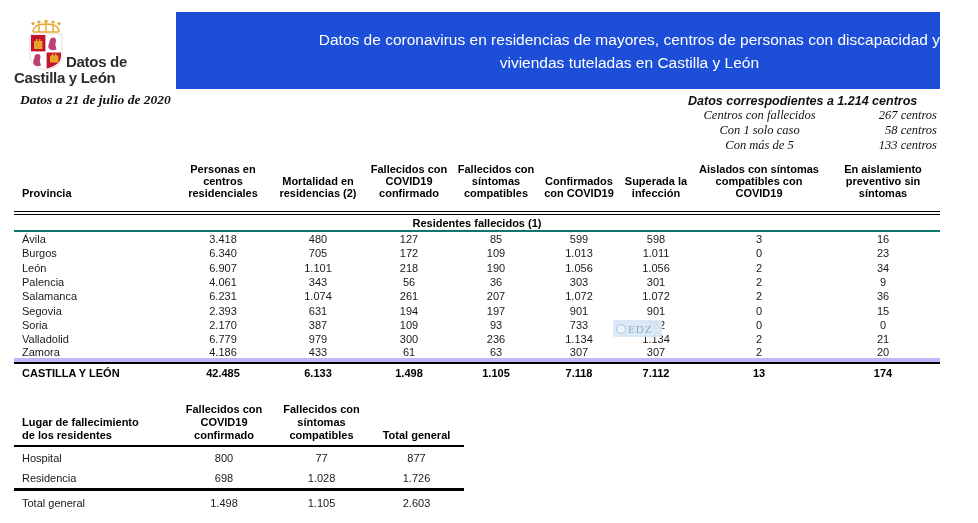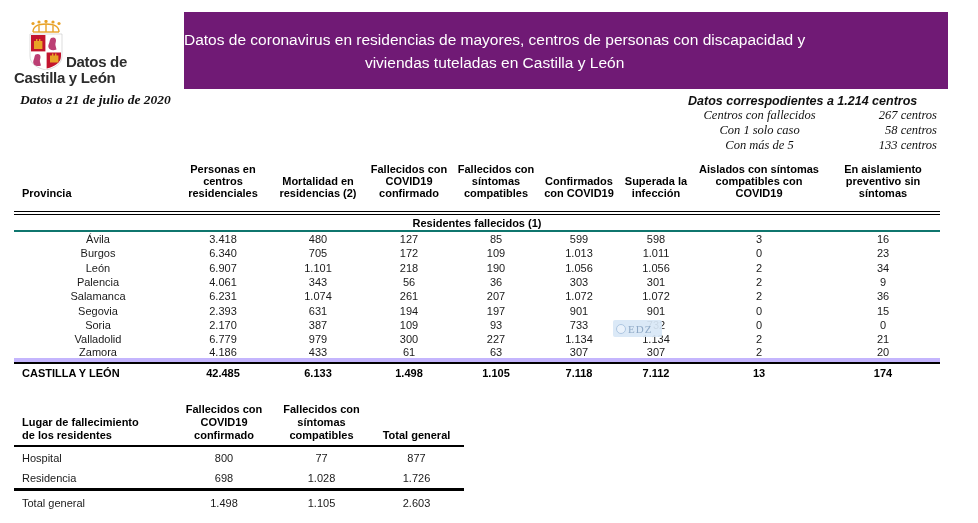--- a/index.html
+++ b/index.html
@@ -7,22 +7,22 @@
               font-family:"Liberation Sans", sans-serif; color:#1a1a1a; }
 
   
   #logo-shield { position:absolute; left:27px; top:20px; width:38px; height:50px; }
   .logo-line1 { position:absolute; left:66px; top:53px; font-size:15px; font-weight:bold; color:#2d2d2d; letter-spacing:-0.3px; }
   .logo-line2 { position:absolute; left:14px; top:69px; font-size:15px; font-weight:bold; color:#2d2d2d; letter-spacing:-0.3px; }
   .date-note  { position:absolute; left:20px; top:92px; font-family:"Liberation Serif", serif;
                 font-style:italic; font-weight:bold; font-size:13.5px; color:#111; }
 
   
-  .banner { position:absolute; left:184px; top:12px; width:764px; height:77px;
-            background:#701a75; display:flex; align-items:center; justify-content:flex-start; }
+  .banner { position:absolute; left:176px; top:12px; width:764px; height:77px;
+            background:#1d4ed8; display:flex; align-items:center; justify-content:flex-end; }
   .banner-title { color:#fff; font-size:15.5px; line-height:23px; text-align:center; white-space:pre-line; }
 
   
   .info-box { position:absolute; left:688px; top:94px; width:251px; }
   .info-title { font-style:italic; font-weight:bold; font-size:12.5px; color:#111; text-align:left; }
   .info-row { display:flex; font-family:"Liberation Serif", serif; font-style:italic;
               font-size:12.5px; line-height:15px; color:#111; }
   .info-label { width:57%; text-align:center; }
   .info-value { width:43%; text-align:right; padding-right:2px; }
 
@@ -32,21 +32,21 @@
 
   
   .main-table { position:absolute; left:14px; top:163px; width:926px; }
   .main-table thead th { font-weight:bold; vertical-align:bottom; text-align:center;
         white-space:pre-line; line-height:12px; height:46px; padding-bottom:12px;
         border-bottom:4px double #000; color:#000; }
   .main-table thead th.first-col { text-align:left; padding-left:8px; }
   .main-table .subheader td { font-weight:bold; text-align:center; height:17px;
         vertical-align:middle; border-bottom:2px solid #0f766e; color:#000; }
   .main-table tbody td { height:14.3px; text-align:center; vertical-align:middle; }
-  .main-table tbody td.first-col { text-align:center; padding-left:8px;margin-left:36px; }
+  .main-table tbody td.first-col { text-align:left; padding-left:8px;margin-left:36px; }
   .main-table tbody tr:last-child td { border-bottom:4px solid #c4b5fd; }
   .main-table tfoot td { border-top:2px solid #000; font-weight:bold; height:19px;
         text-align:center; vertical-align:middle; color:#000; }
   .main-table tfoot td.first-col { text-align:left; padding-left:8px; }
 
   
   .bottom-table { position:absolute; left:14px; top:401px; width:450px; }
   .bottom-table thead th { font-weight:bold; vertical-align:bottom; text-align:center;
         white-space:pre-line; line-height:13px; height:46px; padding-bottom:3px;
         border-bottom:2px solid #000; color:#000; }
@@ -241,21 +241,21 @@
       <td>733</td>
       <td>732</td>
       <td>0</td>
       <td>0</td>
     </tr>
       <tr>
       <td class="first-col">Valladolid</td>
       <td>6.779</td>
       <td>979</td>
       <td>300</td>
-      <td>227</td>
+      <td>236</td>
       <td>1.134</td>
       <td>1.134</td>
       <td>2</td>
       <td>21</td>
     </tr>
       <tr>
       <td class="first-col">Zamora</td>
       <td>4.186</td>
       <td>433</td>
       <td>61</td>

